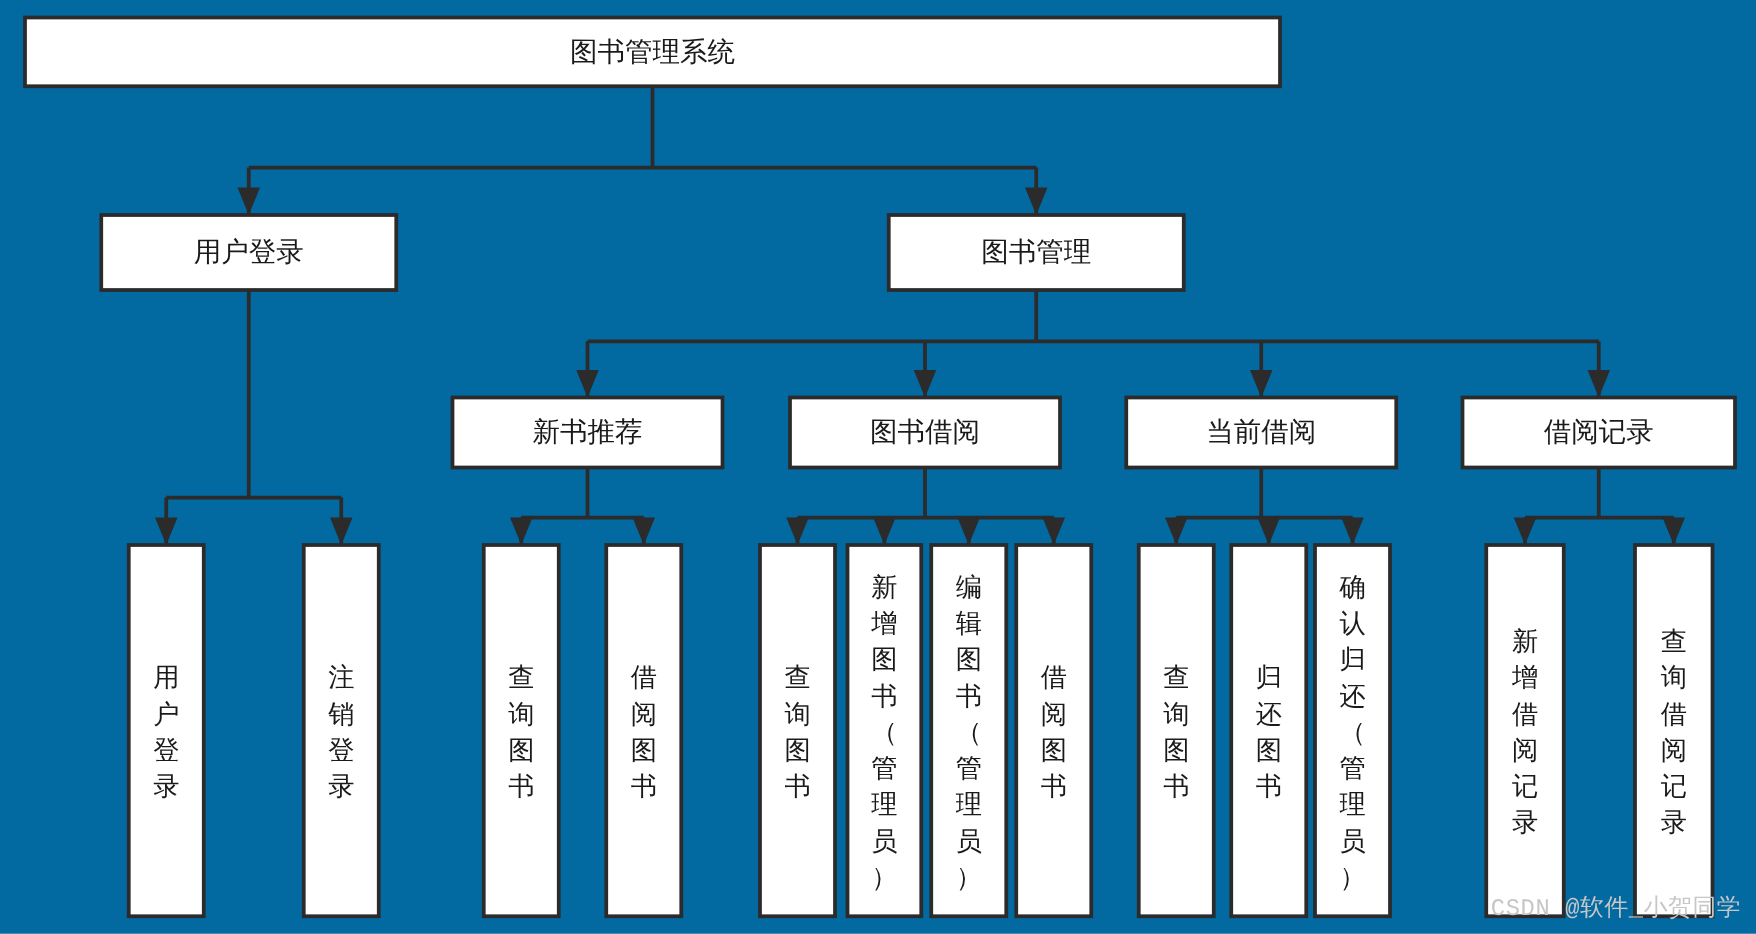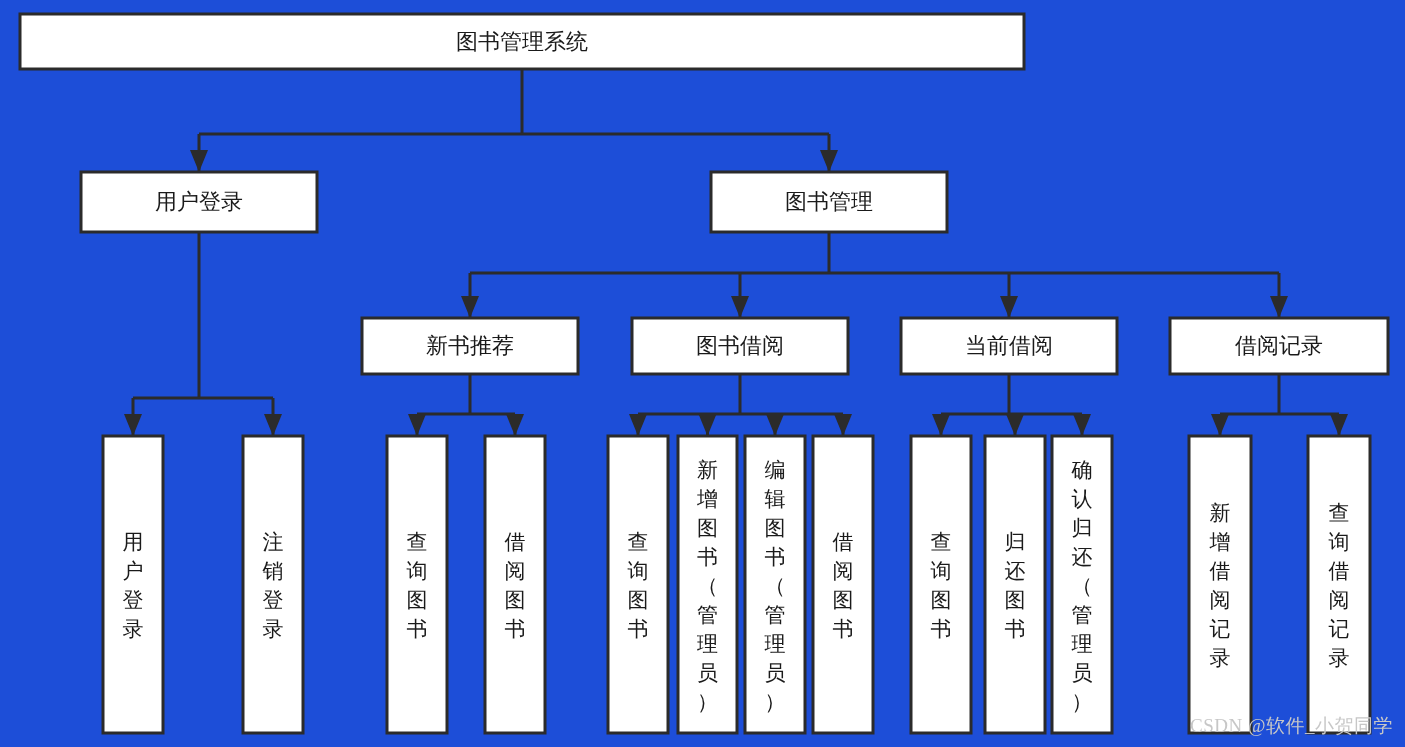--- a/index.html
+++ b/index.html
@@ -10,21 +10,21 @@
   body {
     width: 1405px;
     height: 747px;
     font-family: "DejaVu Sans", "Liberation Sans", sans-serif;
     overflow: hidden;
   }
   #diagram-root {
     position: relative;
     width: 1405px;
     height: 747px;
-    background: #1d4ed8;
+    background: #0369a1;
   }
   svg#flowchart {
     position: absolute;
     left: 0;
     top: 0;
     width: 1405px;
     height: 747px;
     display: block;
   }
   .node-rect {
@@ -52,21 +52,21 @@
   .node-label-v {
     font-family: "DejaVu Sans", "Liberation Sans", sans-serif;
     font-size: 21px;
     fill: #1a1a1a;
     text-anchor: middle;
   }
   .watermark-text {
     position: absolute;
     right: 12px;
     bottom: 8px;
-    font-family: Liberation Serif, serif;
+    font-family: Liberation Mono, monospace;
     font-size: 19px;
     color: #c7c7c7;
     white-space: nowrap;
     letter-spacing: 0.5px;
     user-select: none;
   }
 </style>
 </head>
 <body>
 

